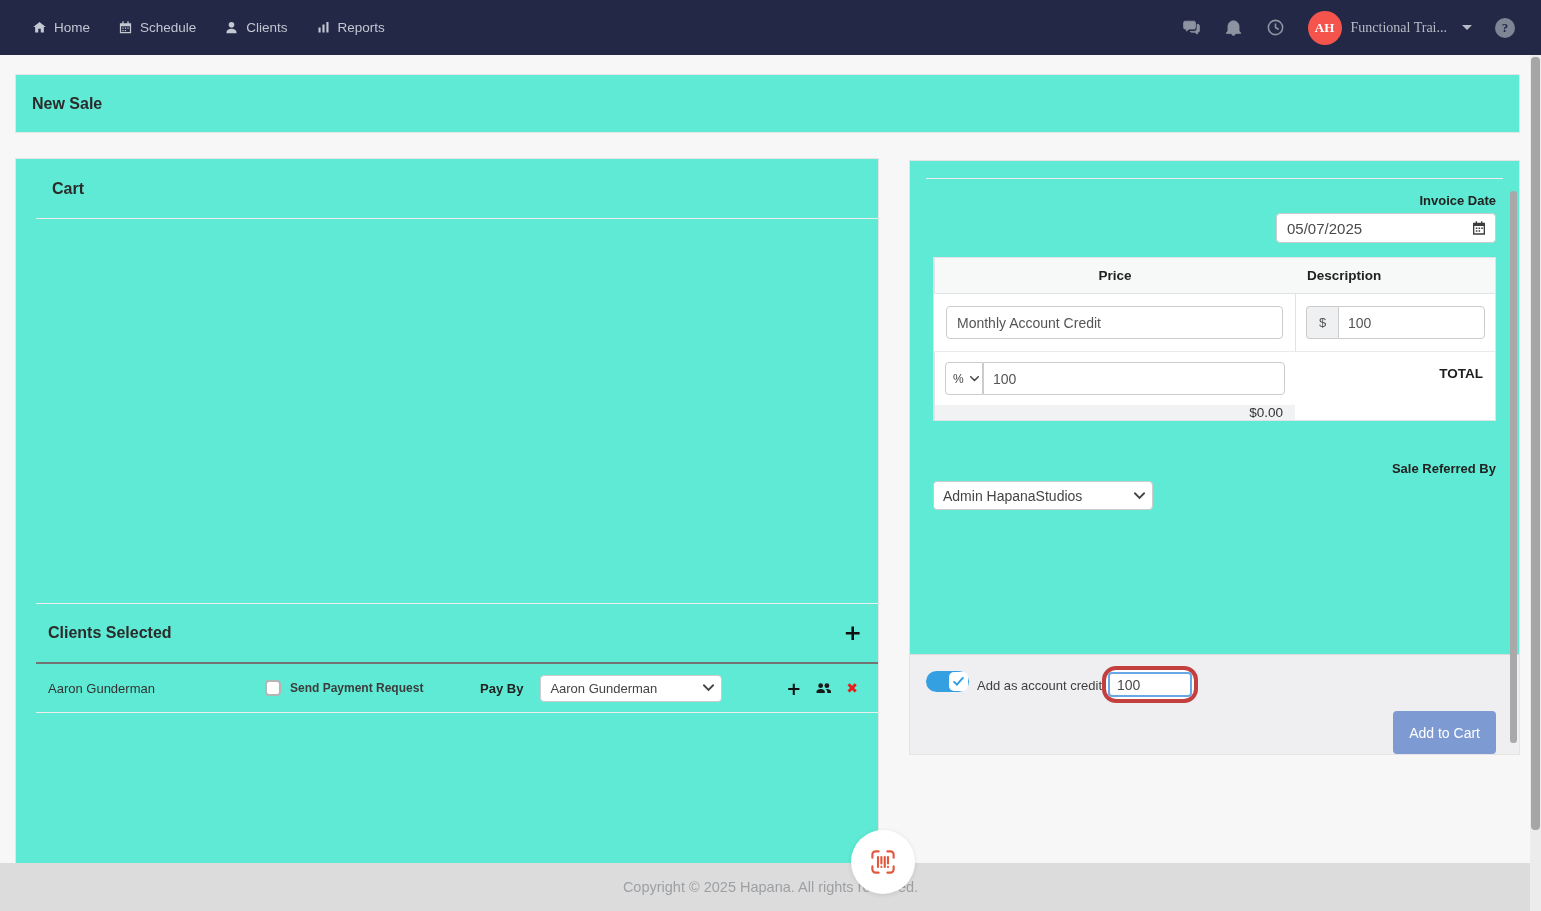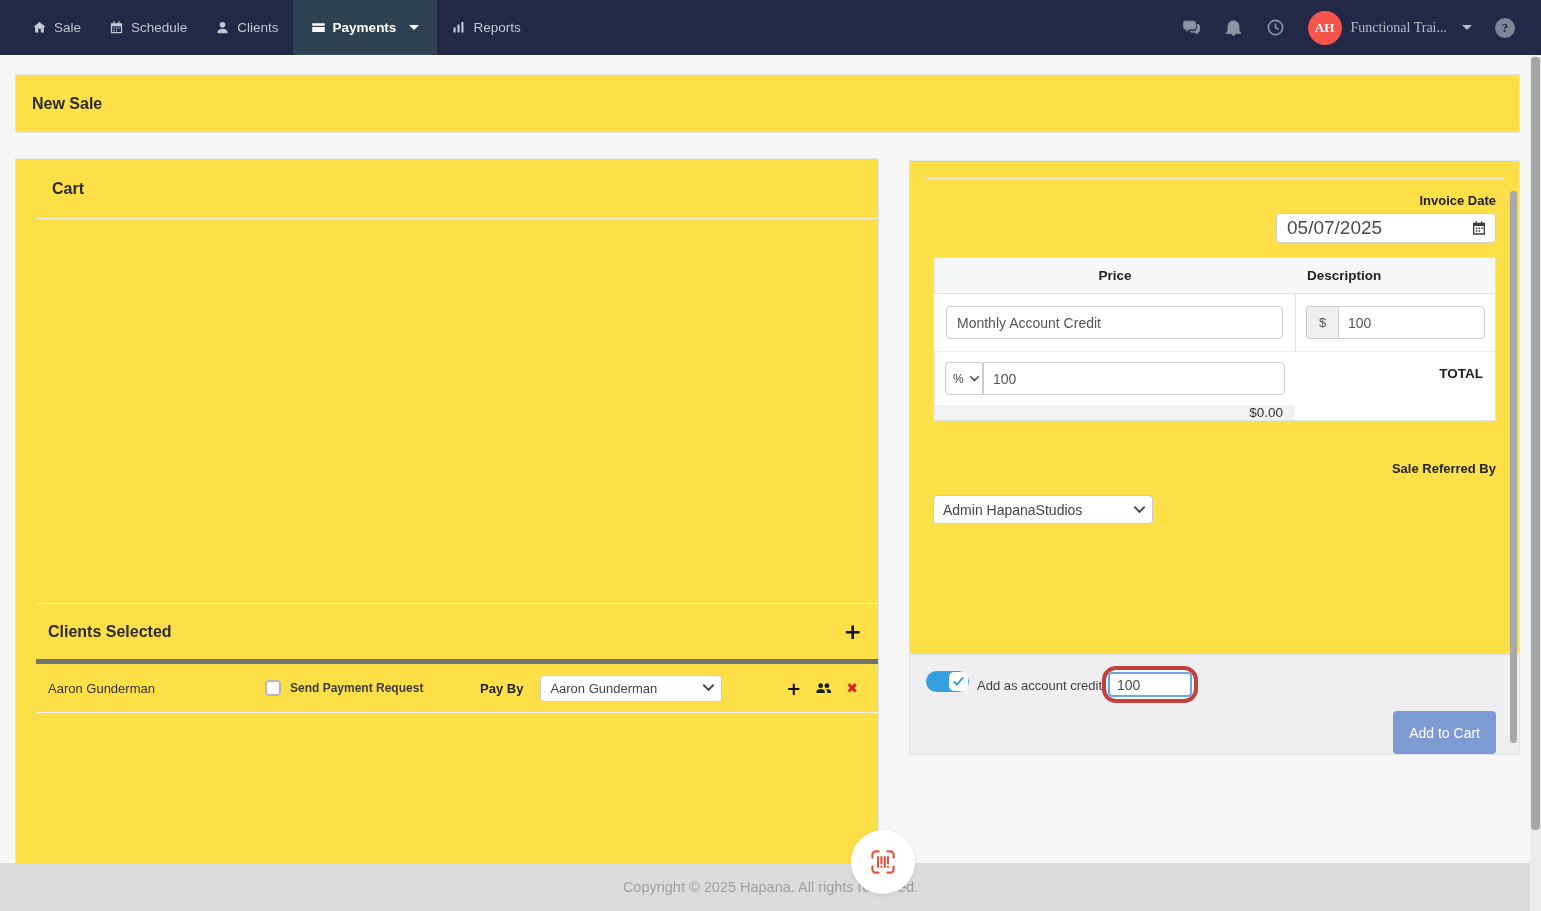--- a/index.html
+++ b/index.html
@@ -21,31 +21,31 @@
   .nav-right { display:flex; align-items:center; gap:23px; padding-right:26px;font-family:Liberation Serif, serif; }
   .nav-icon-btn { display:flex; align-items:center; cursor:pointer; }
   .nav-icon-btn svg { width:19px; height:19px; fill:#8d93a1; stroke:#8d93a1; }
   .user-chip { display:flex; align-items:center; gap:9px; cursor:pointer; color:#b6bbc6; font-size:14px; }
   .avatar { width:34px; height:34px; border-radius:50%; background:var(--avatar-red,#f4544c);
             color:#fff; font-size:13px; font-weight:bold; display:flex; align-items:center; justify-content:center; }
   .help-circle { width:20px; height:20px; border-radius:50%; background:#7e8594; color:var(--navbar-bg,#222845);
                  font-size:13px; font-weight:bold; display:flex; align-items:center; justify-content:center; cursor:pointer; }
 
   
-  .card { position:absolute; background:#fde047; border:1px solid #e4e4e4; }
+  .card { position:absolute; background:#5eead4; border:1px solid #e4e4e4; }
   .title-card { left:15px; top:74px; width:1505px; height:59px; display:flex; align-items:center; padding-left:16px; }
   .title-card h1 { font-size:16px; font-weight:bold; color:#2b2b2b; }
 
   
   .left-card { left:15px; top:158px; width:864px; height:884px; display:flex; flex-direction:column;padding-left:20px; }
   .cart-header { height:60px; display:flex; align-items:center; padding-left:16px; border-bottom:1px solid #ededed; }
   .cart-header h2, .cs-header h2 { font-size:16px; font-weight:bold; color:#2b2b2b; }
   .cart-body { height:385px; border-bottom:1px solid #ededed; }
   .cs-header { height:60px; display:flex; align-items:center; justify-content:space-between;
-               padding:0 16px 0 12px; border-bottom:5px solid #737373; }
+               padding:0 16px 0 12px; border-bottom:2px solid #737373; }
   .plus-btn { font-size:22px; font-weight:bold; color:#111; cursor:pointer; line-height:1;
               font-family:"DejaVu Sans", sans-serif; }
   .client-row { height:49px; display:flex; align-items:center; padding:0 12px; border-bottom:1px solid #ededed; }
   .client-name { flex:0 0 217px; font-size:13px; color:#333; }
   .cb-wrap { flex:0 0 215px; display:flex; align-items:center; gap:9px; cursor:pointer; position:relative; }
   .cb-wrap input { position:absolute; opacity:0; width:16px; height:16px; }
   .cb-box { width:16px; height:16px; border:2px solid #b5b5b5; border-radius:4px; background:#fff; flex:none; }
   .cb-label { font-size:12px; font-weight:bold; color:#3c3c3c; }
   .payby { display:flex; align-items:center; gap:17px; }
   .payby-label { font-size:13px; font-weight:bold; color:#222; }
@@ -61,21 +61,21 @@
            font-family:"DejaVu Sans", sans-serif; }
 
   
   .right-card { left:909px; top:160px; width:611px; height:595px; display:flex; flex-direction:column; }
   .rc-topstrip { height:18px; margin:0 16px; border-bottom:1px solid #ececec; }
   .rc-body { flex:1; padding:0 23px; position:relative; }
   .r-label { text-align:right; font-size:13px; font-weight:bold; color:#222; }
   .lbl-invoice { margin-top:14px; }
   .date-input { margin:5px 0 0 auto; width:220px; height:30px; border:1px solid #ccc; border-radius:4px;
                 background:#fff; display:flex; align-items:center; padding:0 8px 0 10px; }
-  .date-input input { flex:1; border:0; outline:none; font-size:19px; color:#4a4a4a; min-width:0;
+  .date-input input { flex:1; border:0; outline:none; font-size:15px; color:#4a4a4a; min-width:0;
                       font-family:"Liberation Sans", sans-serif; background:transparent; }
   .date-input svg { width:16px; height:16px; flex:none; cursor:pointer; }
 
   .inv-table { display:grid; grid-template-columns:1fr 200px; border:1px solid #e0e3e6; margin-top:14px; background:#fff; }
   .th { background:#f7f8f8; height:36px; display:flex; align-items:center; font-size:13.5px; font-weight:bold;
         color:#222; border-bottom:1px solid #e0e3e6; }
   .th-desc { padding-left:12px; }
   .th-price { justify-content:center; border-left:1px solid #e0e3e6; }
   .cell-desc { padding:12px; border-bottom:1px solid #e9ebed; display:flex; align-items:center; }
   .cell-price { border-left:1px solid #e0e3e6; border-bottom:1px solid #e9ebed; padding:12px 10px; display:flex; align-items:center; }
@@ -92,21 +92,21 @@
                       font-family:"Liberation Sans", sans-serif; }
   .unit-wrap .chev { position:absolute; right:4px; top:50%; transform:translateY(-50%); pointer-events:none; display:flex; }
   .cell-disc-label { height:53px; display:flex; align-items:center; justify-content:flex-end; padding-right:12px;
                      font-size:13px; color:#333; }
   .cell-disc { border-left:1px solid #e0e3e6; padding:10px; display:flex; align-items:center; }
   .cell-total-label { height:42px; display:flex; align-items:center; justify-content:flex-end; padding-right:12px;
                       font-size:13.5px; font-weight:bold; color:#1d1d1d; }
   .cell-total { border-left:1px solid #e0e3e6; background:#f1f2f3; display:flex; align-items:center;
                 justify-content:flex-end; padding-right:12px; font-size:13.5px; color:#333; }
   .lbl-referred { margin-top:40px; }
-  .referred-select { margin:19px 0 0 auto; width:220px;border-radius:6px; }
+  .referred-select { margin:5px 0 0 auto; width:220px;border-radius:6px; }
   .referred-select select { width:100%; height:29px; font-size:14px; }
 
   .rc-footer { height:100px; background:#efeff1; border-top:1px solid #dcdcdc; position:relative; }
   .toggle { position:absolute; left:16px; top:16px; width:43px; height:21px; border-radius:11px;
             background:var(--toggle-blue,#34a0e2); cursor:pointer; }
   .toggle .knob { position:absolute; right:1px; top:1px; width:19px; height:19px; border-radius:5px; background:#fff;
                   display:flex; align-items:center; justify-content:center; }
   .toggle .knob svg { width:11px; height:11px; }
   .ac-label { position:absolute; left:67px; top:23px; font-size:13px; color:#3f3f3f; }
   .highlight-ring { position:absolute; left:192px; top:11px; border:4px solid var(--highlight-red,#c4403e);
@@ -135,40 +135,33 @@
 <body>
 
 <div class="app">
 
   <nav class="navbar">
     <div class="nav-left">
       <div class="nav-item">
         <svg viewBox="0 0 24 24">
             <path d="M12 3 2 11h3v9h5v-6h4v6h5v-9h3z"></path>
           </svg>
-        <span>Sale</span>
+        <span>Home</span>
       </div>
       <div class="nav-item">
         <svg viewBox="0 0 24 24">
             <path d="M7 2h2v3H7zM15 2h2v3h-2zM3 5h18v16H3zm2 5v9h14v-9zm2 2h2v2H7zm4 0h2v2h-2zm4 0h2v2h-2zm-8 4h2v2H7zm4 0h2v2h-2z"></path>
           </svg>
         <span>Schedule</span>
       </div>
       <div class="nav-item">
         <svg viewBox="0 0 24 24">
             <path d="M12 12a4.5 4.5 0 1 0-4.5-4.5A4.5 4.5 0 0 0 12 12zm0 2c-4.4 0-8 2.2-8 5v2h16v-2c0-2.8-3.6-5-8-5z"></path>
           </svg>
         <span>Clients</span>
-      </div>
-      <div class="nav-item active">
-        <svg viewBox="0 0 24 24">
-            <path d="M2 5h20v4H2zM2 11h20v8H2z"></path>
-          </svg>
-        <span>Payments</span>
-        <span class="caret-down"></span>
       </div>
       <div class="nav-item">
         <svg viewBox="0 0 24 24">
             <path d="M4 12h3.4v8H4zM10.3 7h3.4v13h-3.4zM16.6 3H20v17h-3.4z"></path>
           </svg>
         <span>Reports</span>
       </div>
     </div>
     <div class="nav-right">
       <span class="nav-icon-btn">

